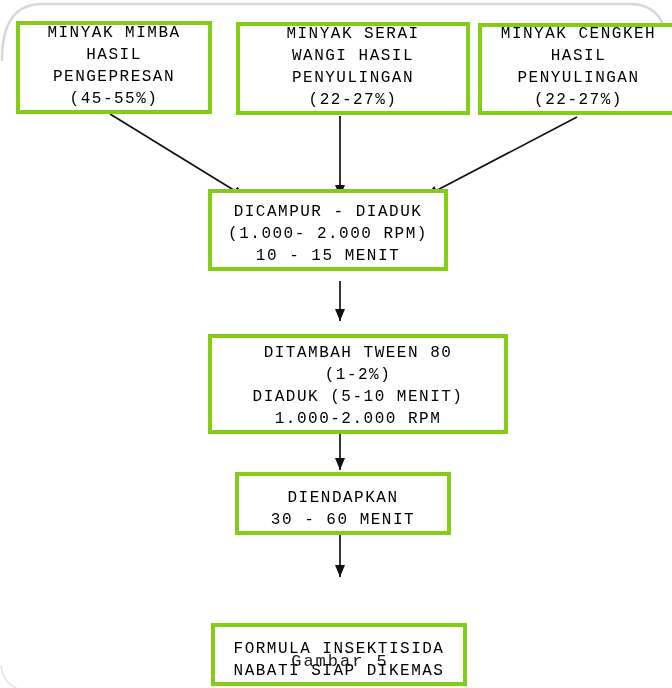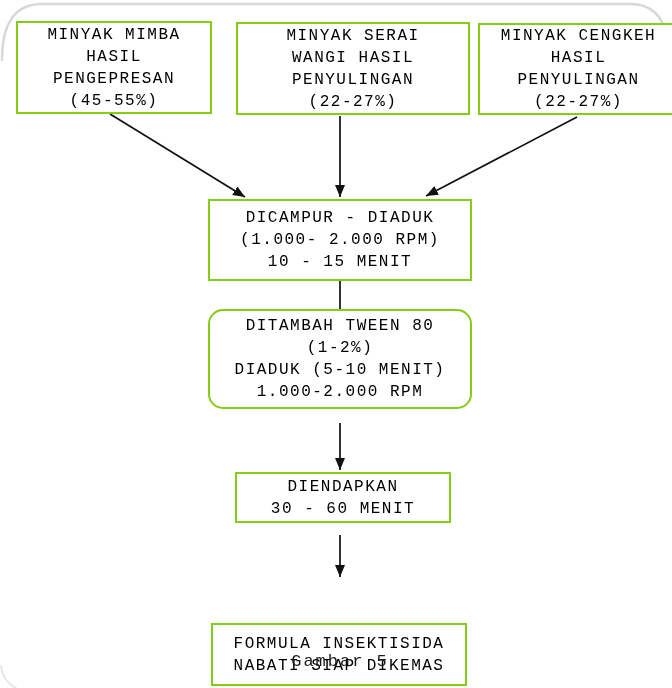--- a/index.html
+++ b/index.html
@@ -19,40 +19,40 @@
   svg.layer {
     position: absolute;
     left: 0;
     top: 0;
     pointer-events: none;
   }
   .node {
     position: absolute;
     box-sizing: border-box;
     background: #ffffff;
-    border: 2px solid #84cc16;
+    border: 4px solid #84cc16;
     display: flex;
-    align-items: center;
+    align-items: flex-end;
     justify-content: center;
     text-align: center;
     font-family: Liberation Mono, monospace;
   }
   .node-label {
     white-space: pre-line;
     font-size: 16px;
     line-height: 22px;
     letter-spacing: 1.5px;
     color: #000000;
   }
   .n-mimba      { left: 16px;  top: 21px;  width: 196px; height: 93px; }
   .n-serai      { left: 236px; top: 22px;  width: 234px; height: 93px; }
   .n-cengkeh    { left: 478px; top: 23px;  width: 201px; height: 92px; }
-  .n-dicampur   { left: 208px; top: 199px; width: 264px; height: 82px; }
-  .n-ditambah   { left: 208px; top: 309px; width: 264px; height: 100px; border-radius: 15px; }
-  .n-diendapkan { left: 235px; top: 472px; width: 216px; height: 51px; }
+  .n-dicampur   { left: 208px; top: 189px; width: 240px; height: 82px; }
+  .n-ditambah   { left: 208px; top: 334px; width: 300px; height: 100px; }
+  .n-diendapkan { left: 235px; top: 472px; width: 216px; height: 63px; }
   .n-formula    { left: 211px; top: 579px; width: 256px; height: 63px; margin-top: 44px; }
   .caption {
     position: absolute;
     left: 190px;
     top: 652px;
     width: 300px;
     text-align: center;
     font-size: 17px;
     letter-spacing: 2px;
     color: #1a1a1a;

